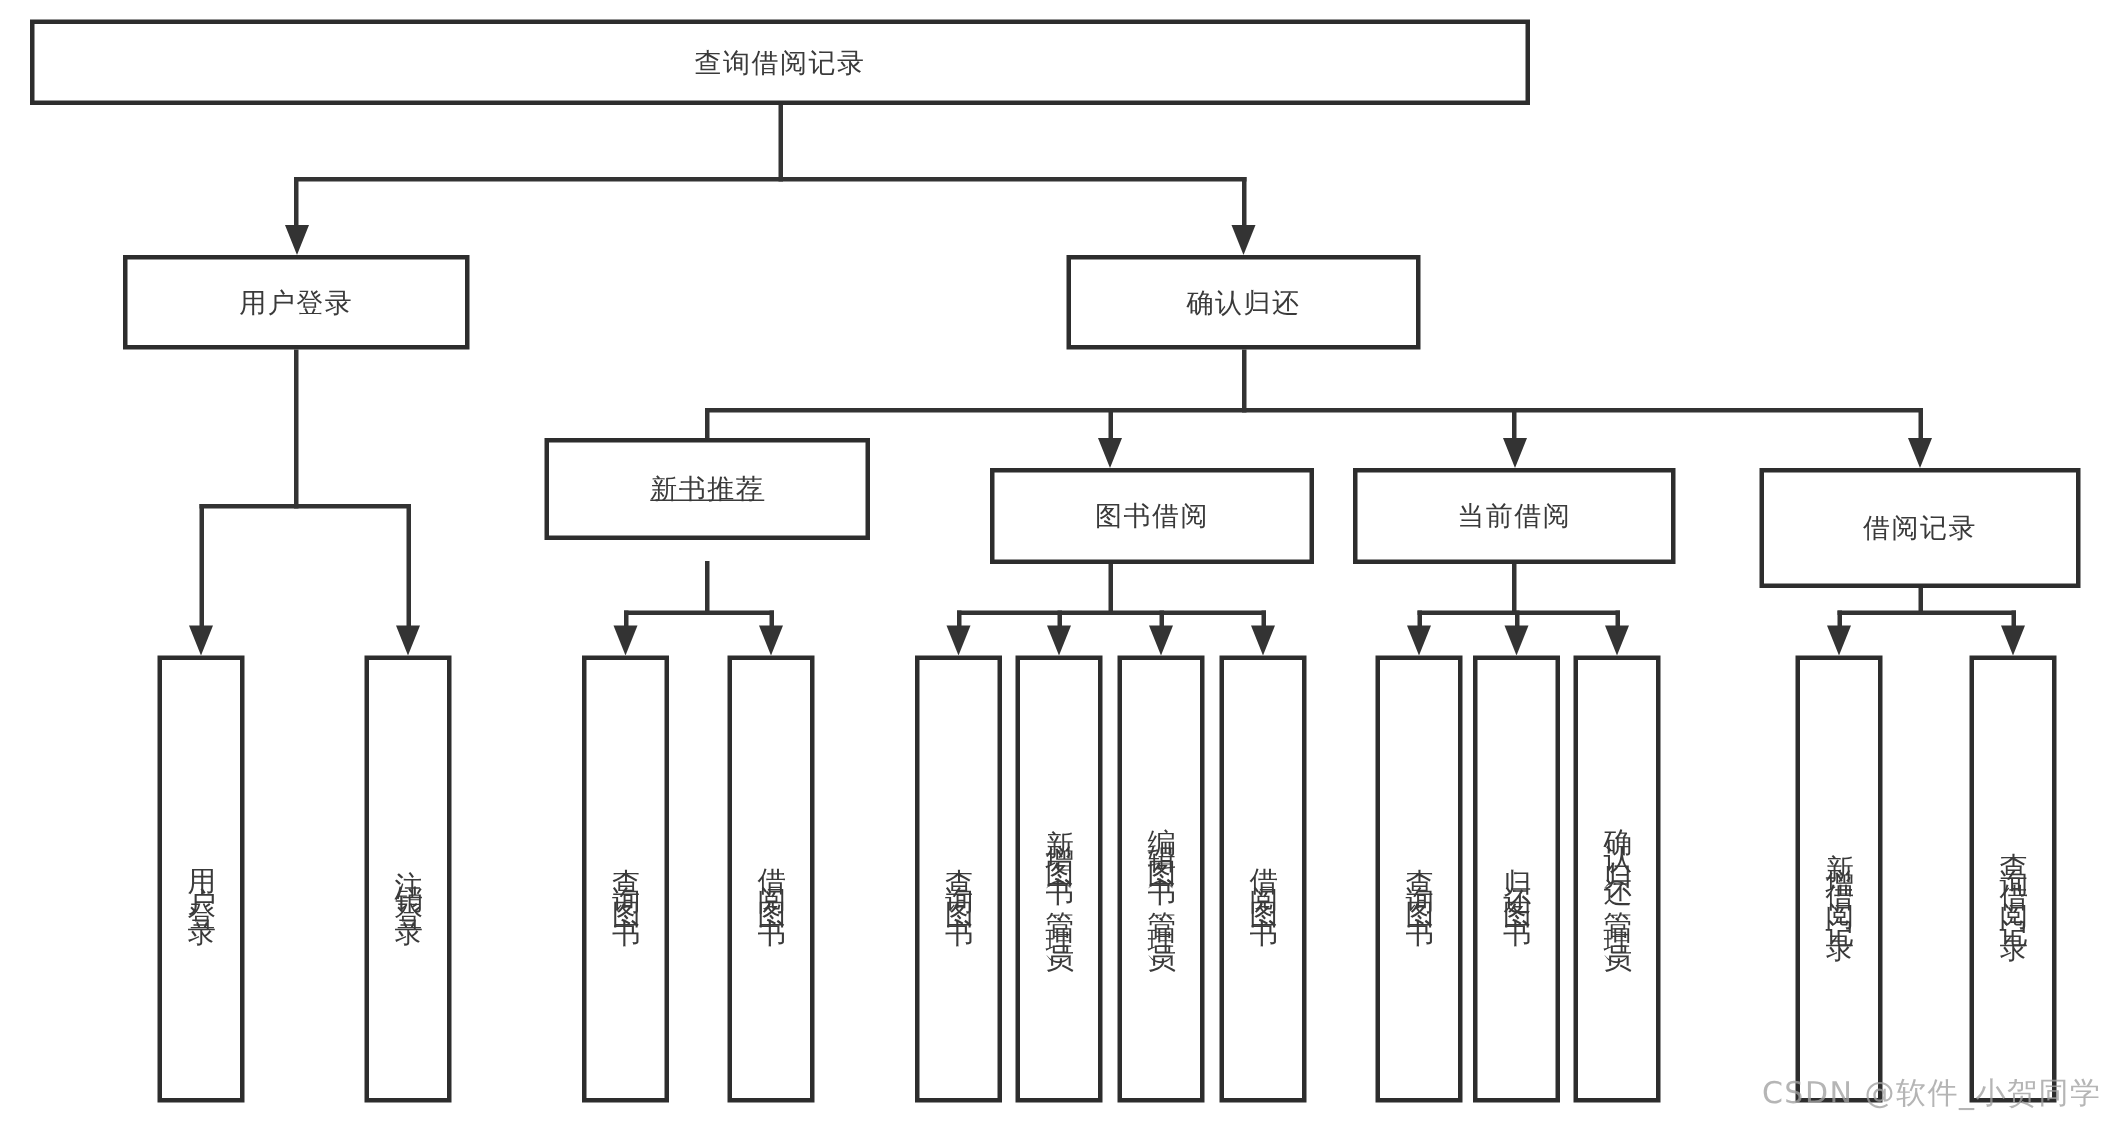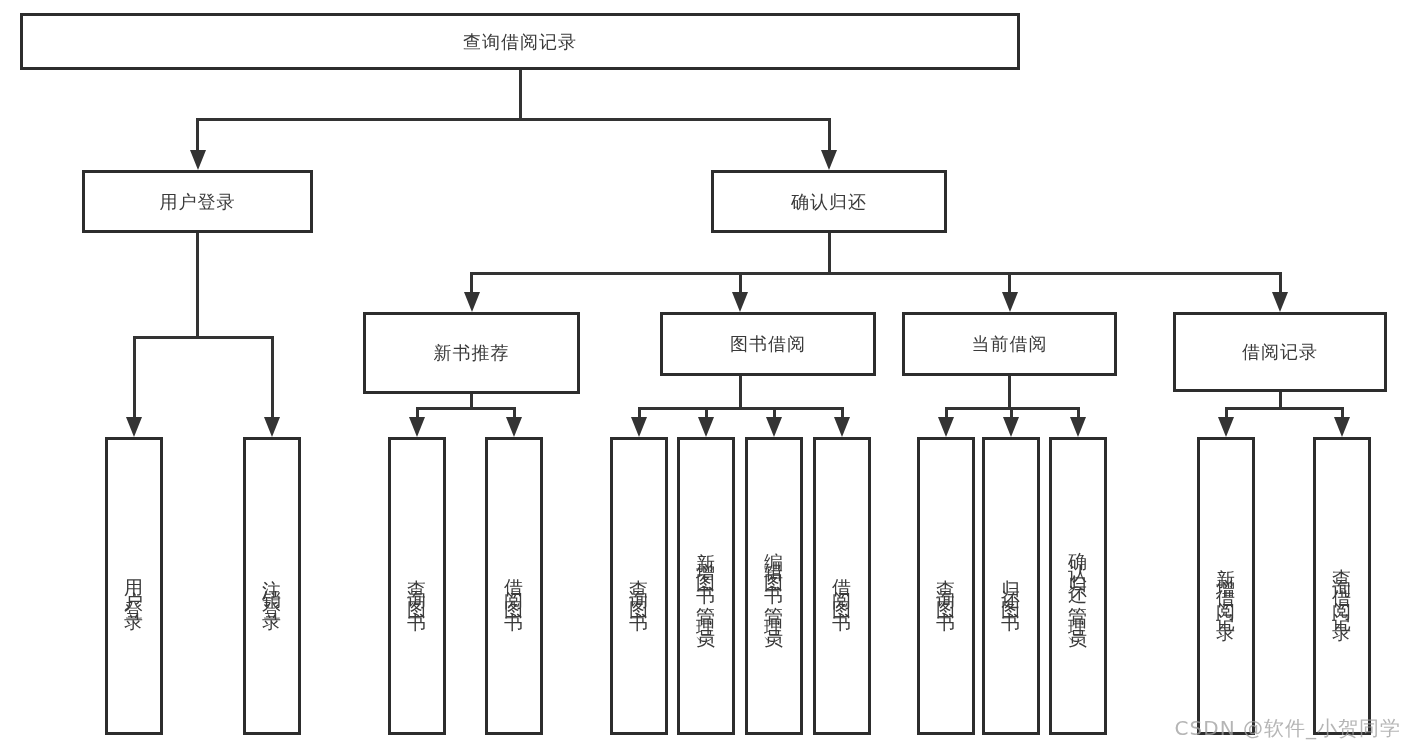--- a/index.html
+++ b/index.html
@@ -121,21 +121,21 @@
   <div id="nodes-layer">
       <div class="node" style="left: 20px; top: 13px; width: 1000px; height: 57px;">
         <span class="h-label">查询借阅记录</span>
       </div>
       <div class="node" style="left: 82px; top: 170px; width: 231px; height: 63px;">
         <span class="h-label">用户登录</span>
       </div>
       <div class="node" style="left: 711px; top: 170px; width: 236px; height: 63px;">
         <span class="h-label">确认归还</span>
       </div>
-      <div class="node" style="left: 363px; top: 312px; width: 217px; height: 82px;">
+      <div class="node" style="left: 363px; top: 292px; width: 217px; height: 68px; text-decoration: underline;">
         <span class="h-label">新书推荐</span>
       </div>
       <div class="node" style="left: 660px; top: 312px; width: 216px; height: 64px;">
         <span class="h-label">图书借阅</span>
       </div>
       <div class="node" style="left: 902px; top: 312px; width: 215px; height: 64px;">
         <span class="h-label">当前借阅</span>
       </div>
       <div class="node" style="left: 1173px; top: 312px; width: 214px; height: 80px;">
         <span class="h-label">借阅记录</span>

